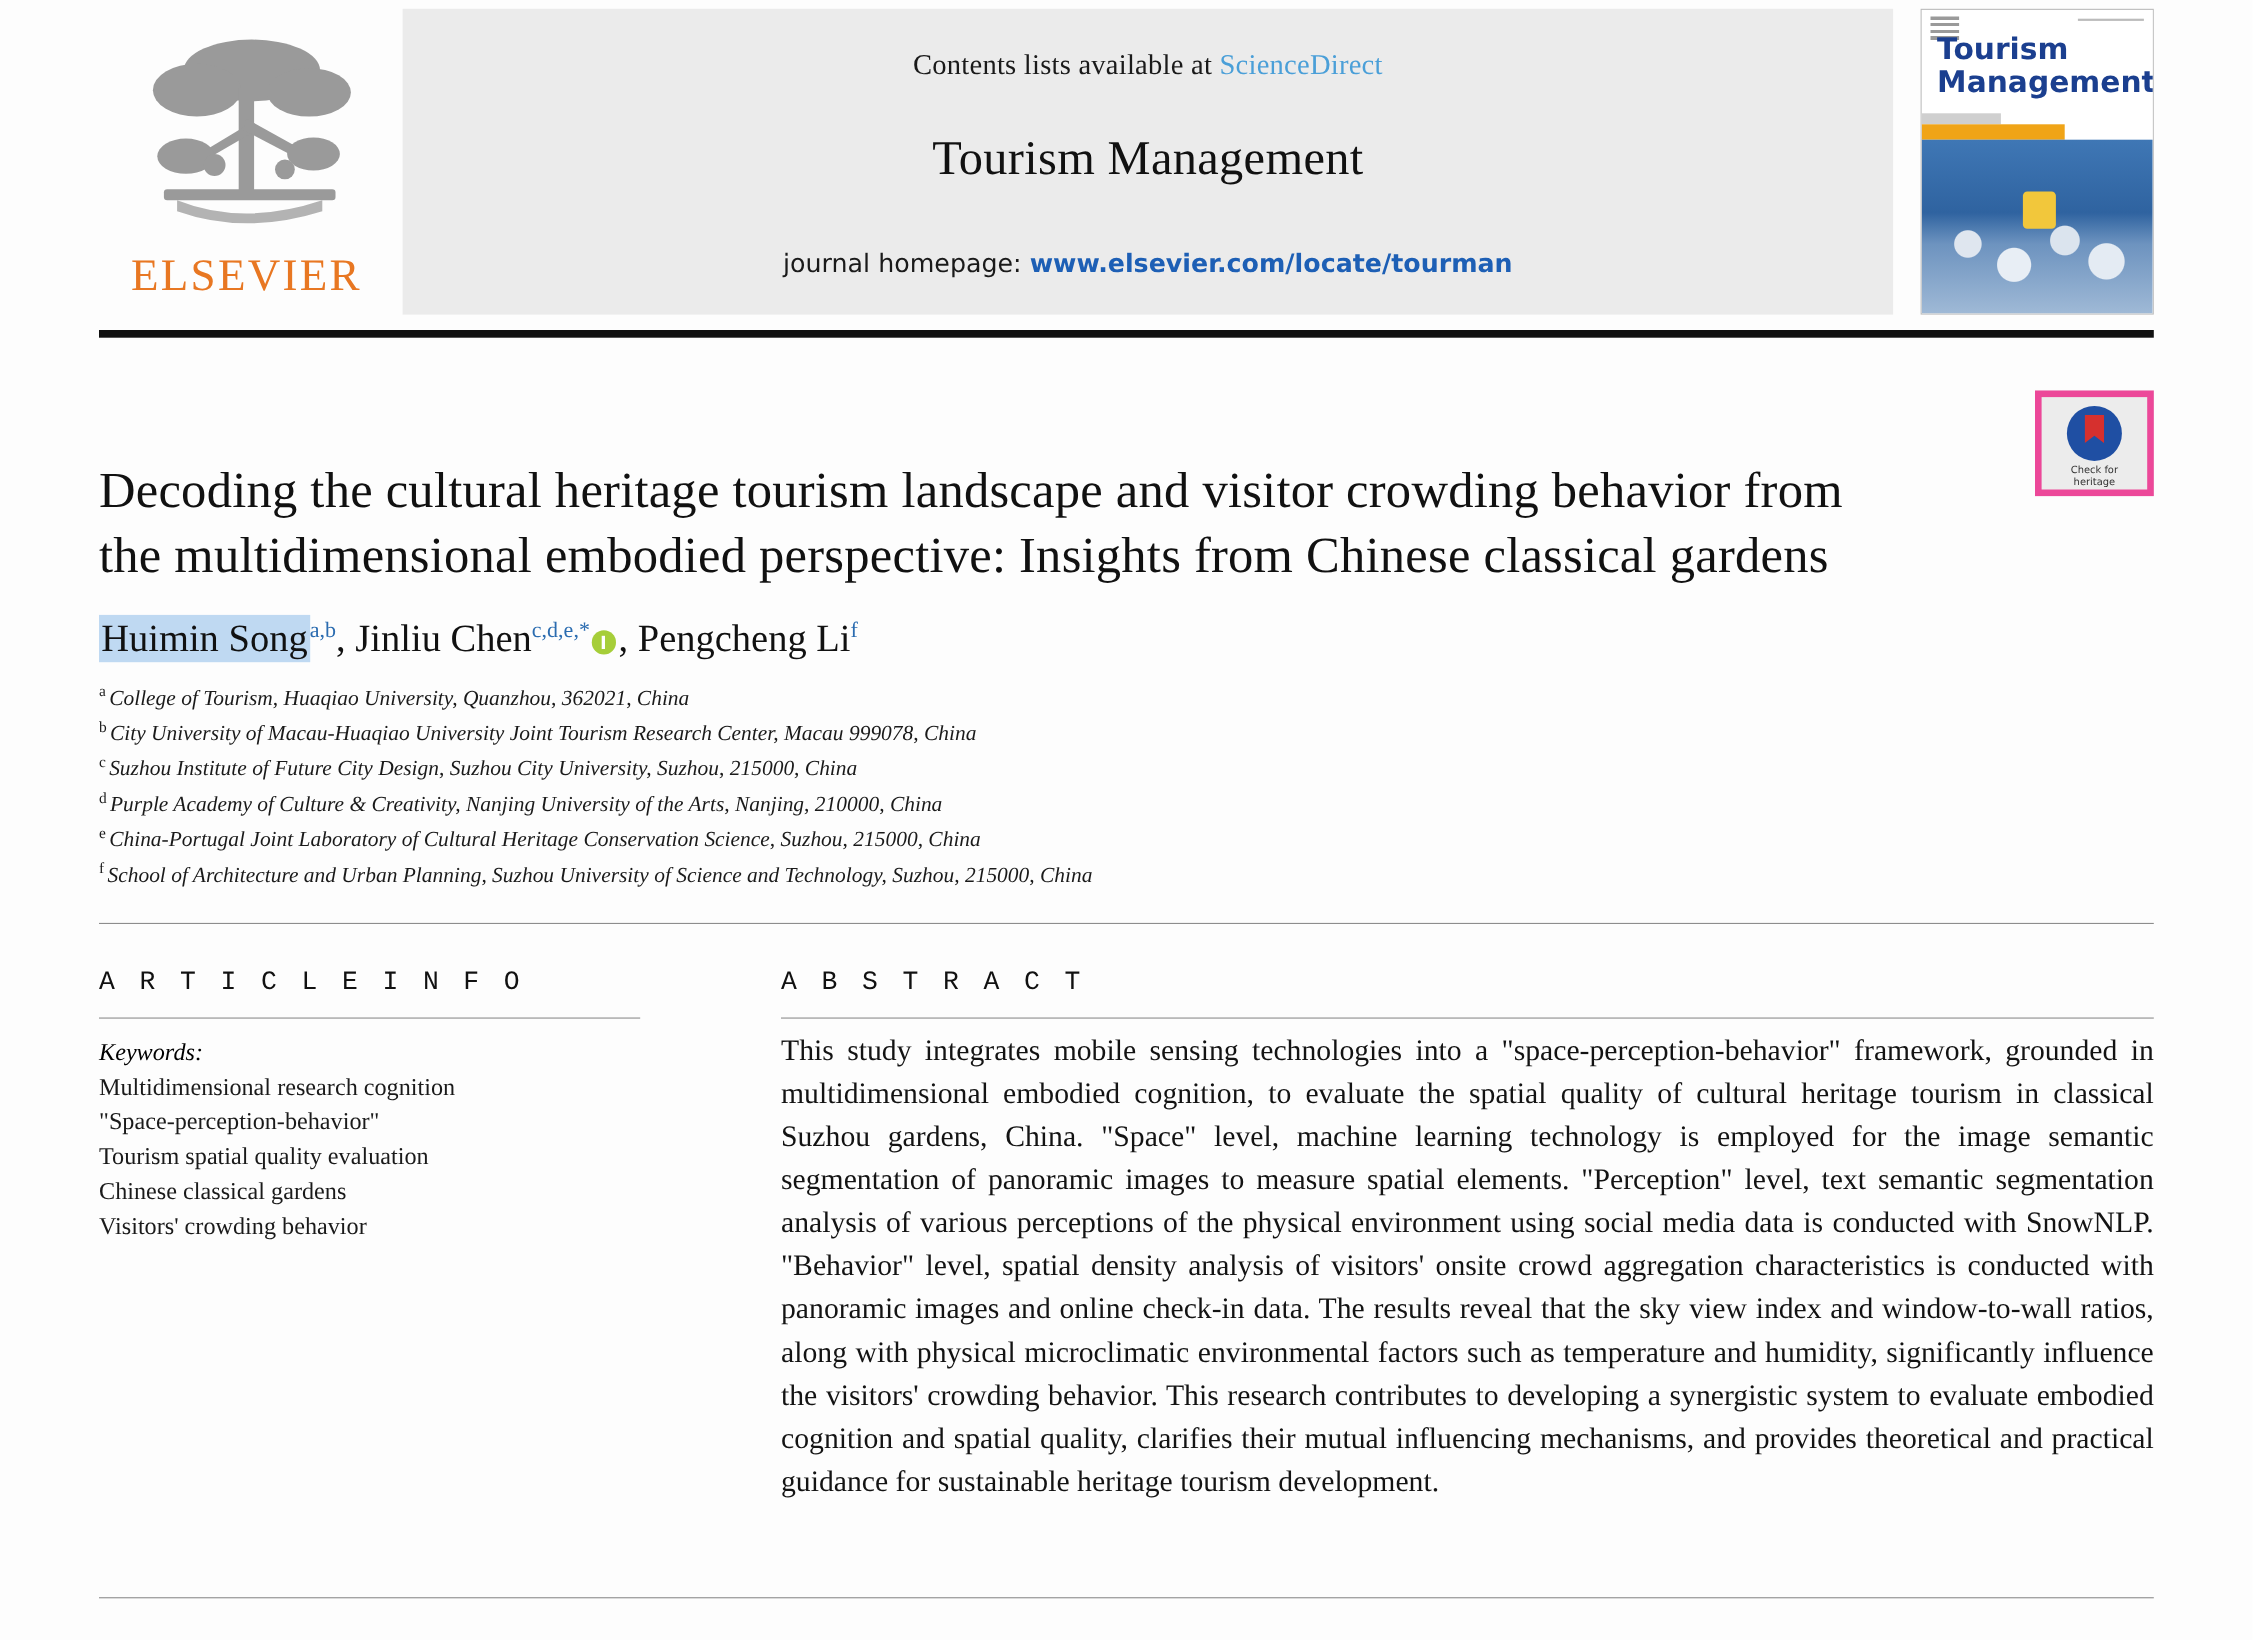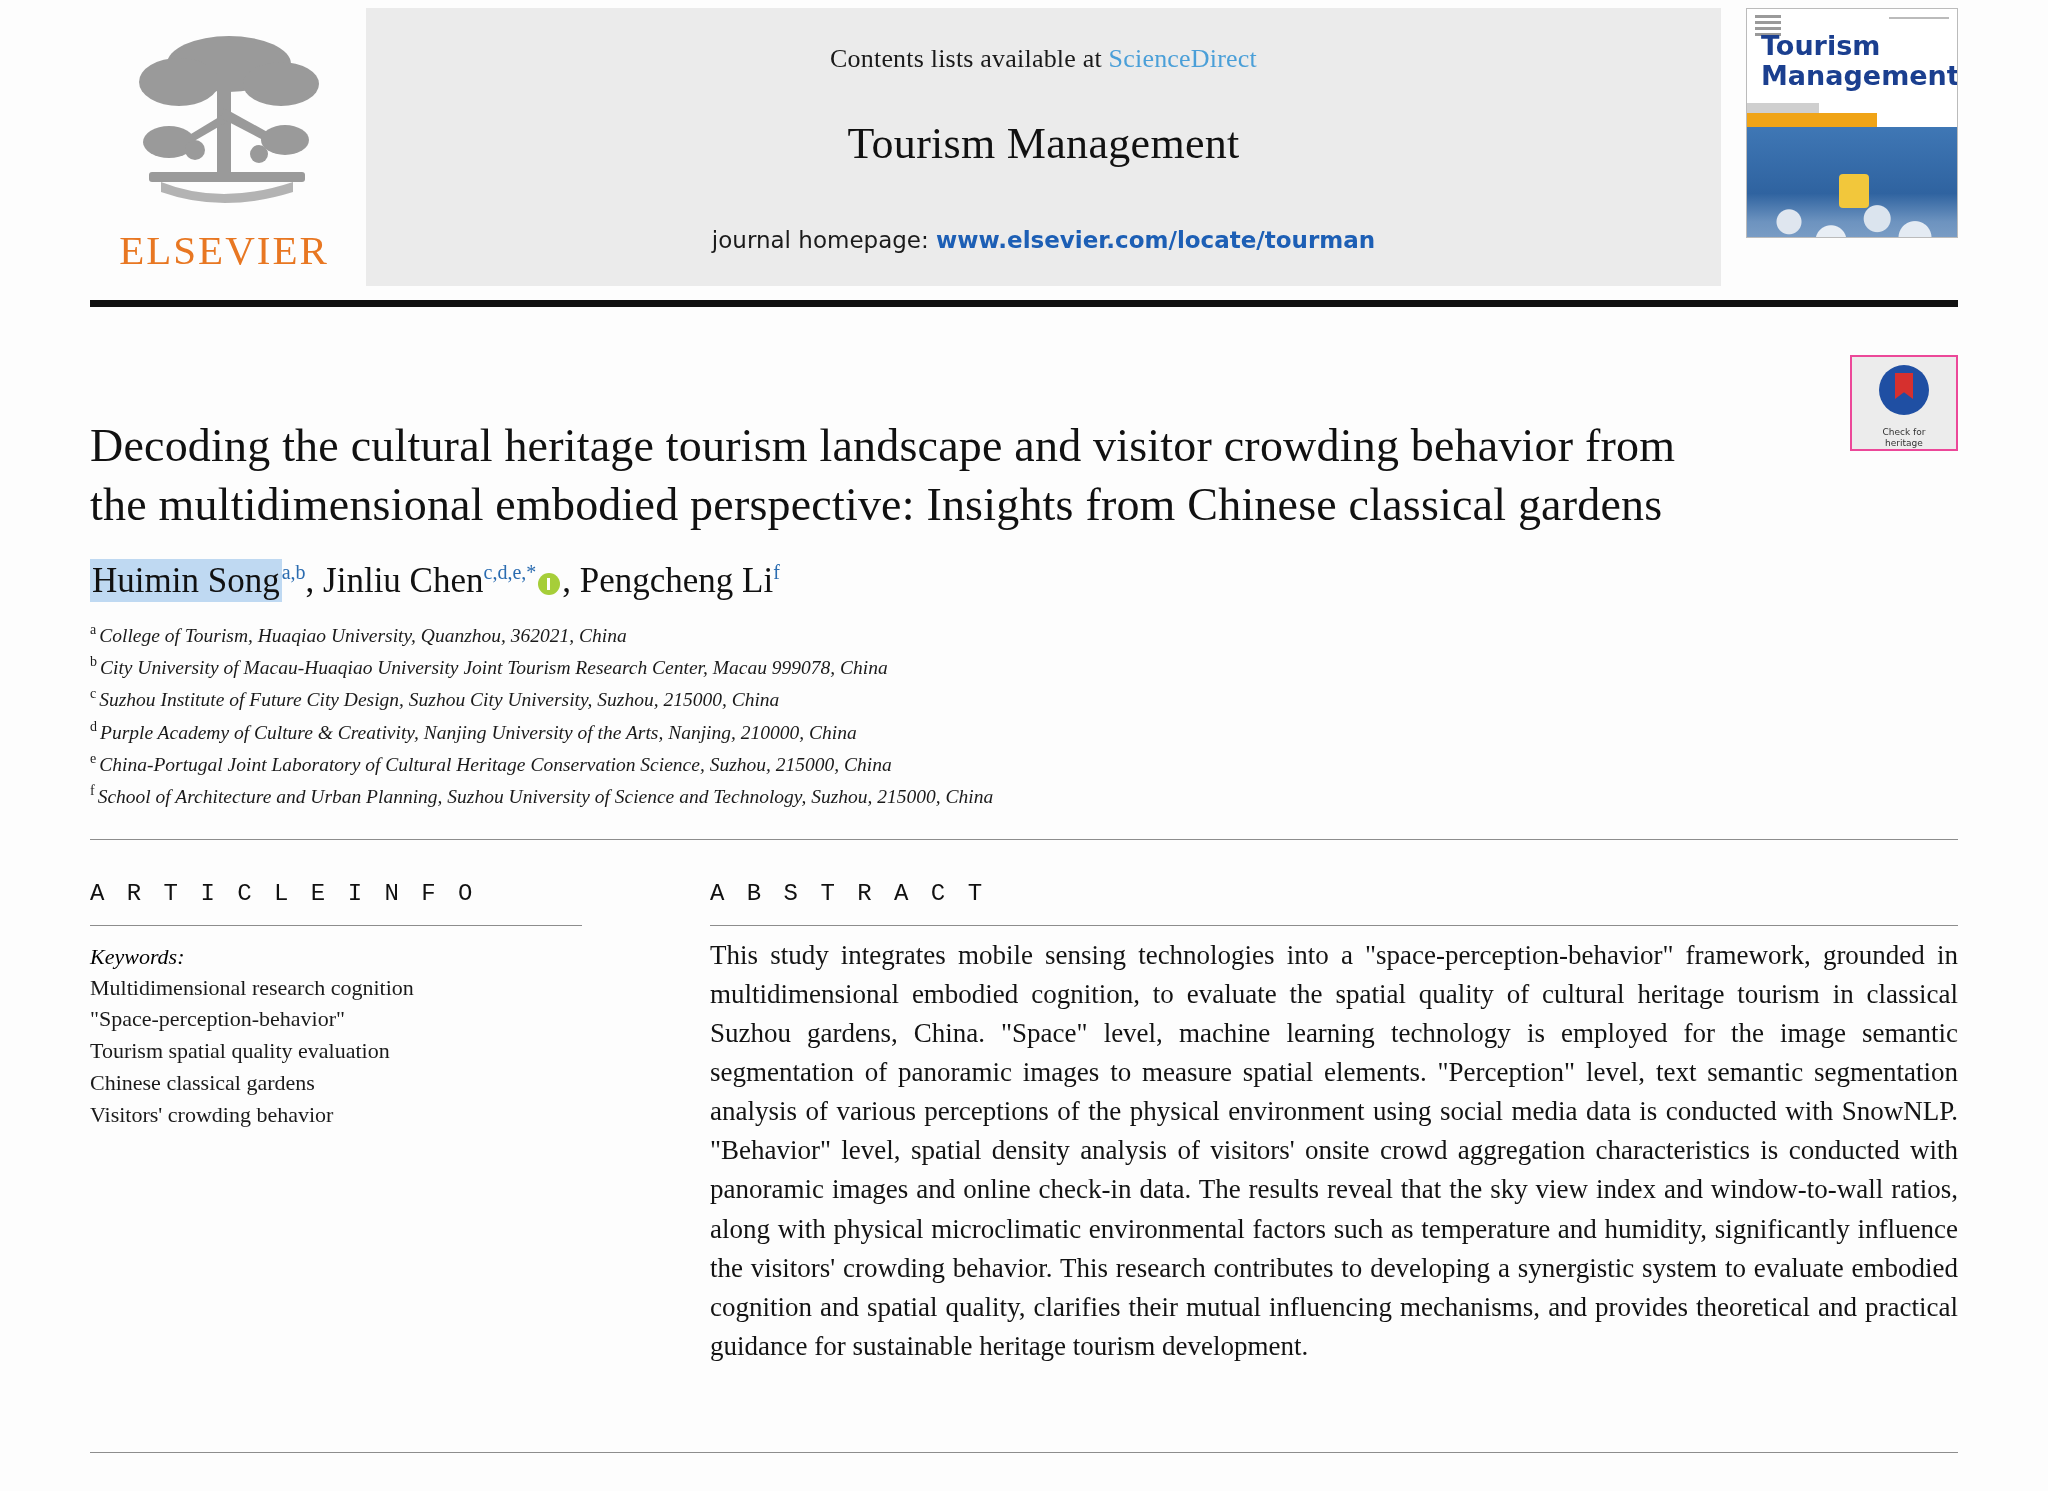--- a/index.html
+++ b/index.html
@@ -78,21 +78,21 @@
     font-family: "DejaVu Sans", sans-serif;
     font-size: 23px;
     color: #1a1a1a;
   }
   .homepage-url {
     color: #1d5fb5;
     font-weight: bold;
   }
   .cover-thumb {
     width: 212px;
-    height: 230px;
+    height: 278px;
     border: 1px solid #bbb;
     background: #fff;
     position: relative;
     overflow: hidden;
     box-sizing: border-box;
   }
   .cover-top {
     height: 118px;
     background: #ffffff;
     position: relative;
@@ -149,21 +149,21 @@
   }
 
   
   .crossmark {
     position: absolute;
     right: 90px;
     top: 355px;
     width: 108px;
     height: 96px;
     background: #ececec;
-    border: 2px solid #ec4899;
+    border: 6px solid #ec4899;
     display: flex;
     flex-direction: column;
     align-items: center;
     justify-content: space-between;
     padding-top: 8px;
     box-sizing: border-box;
   }
   .crossmark-circle {
     width: 50px; height: 50px; border-radius: 50%;
     background: #1f4fa3;

